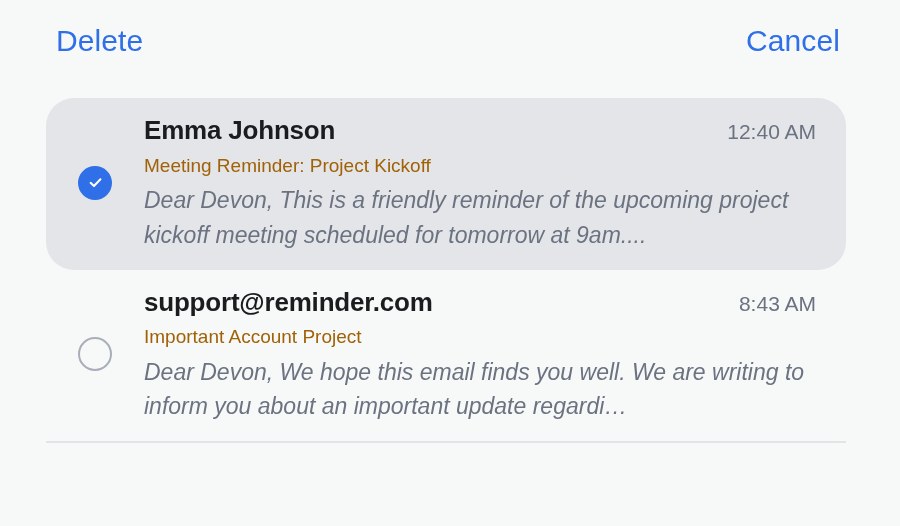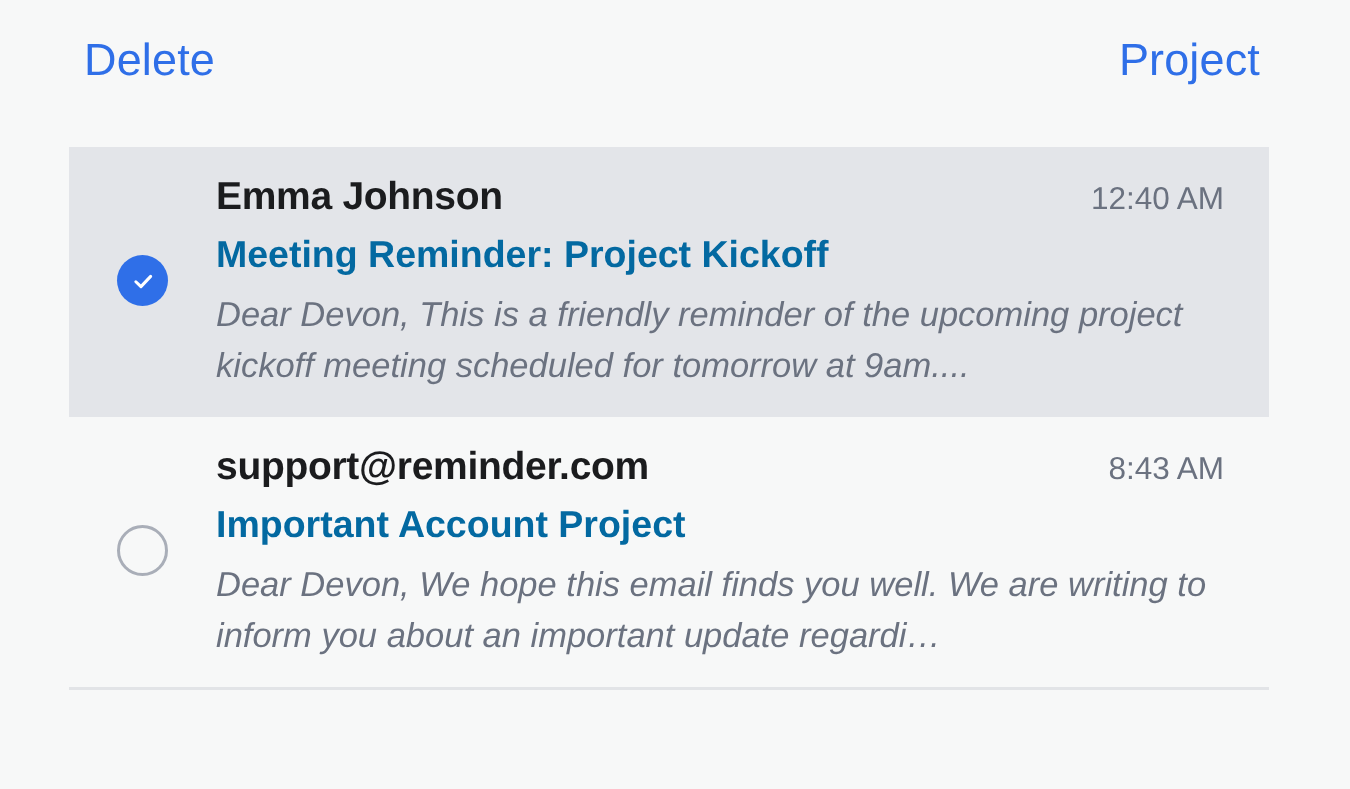--- a/index.html
+++ b/index.html
@@ -63,20 +63,21 @@
     box-sizing: border-box;
     width: 800px;
     margin: 0 0 0 46px;
     display: flex;
     align-items: center;
     padding: 16px 0 18px 0;
     background: transparent;
   }
   .message-row.selected {
     background: #e3e5e9;
+    border-radius: 28px;
   }
 
   
   .check-col {
     flex: 0 0 auto;
     width: 98px;
     display: flex;
     align-items: center;
     justify-content: center;
     align-self: center;
@@ -130,23 +131,23 @@
   .timestamp {
     font-size: 21px;
     font-weight: 400;
     color: #6b7280;
     line-height: 1.25;
     white-space: nowrap;
     flex: 0 0 auto;
     padding-right: 28px;
   }
   .subject {
-    font-size: 25px;
-    font-weight: 700;
-    color: #0369a1;
+    font-size: 19px;
+    font-weight: 400;
+    color: #a16207;
     line-height: 1.42;
     margin-top: 6px;
     white-space: nowrap;
     overflow: hidden;
     text-overflow: ellipsis;
   }
   .preview {
     font-size: 23px;
     font-weight: 400;
     color: #6b7280;
@@ -163,21 +164,21 @@
     margin: 0 0 0 46px;
   }
 </style>
 </head>
 <body>
 
 <div id="app">
 
   <div class="toolbar">
     <button class="toolbar-btn">Delete</button>
-    <button class="toolbar-btn">Project</button>
+    <button class="toolbar-btn">Cancel</button>
   </div>
 
   <div class="message-list">
 
     <div class="message-row selected">
       <div class="check-col">
         <span class="checkbox checked">
           <svg class="tick" viewBox="0 0 20 20" aria-hidden="true">
             <path d="M4.2 10.4 L8.2 14.2 L15.8 6.2" fill="none" stroke="#ffffff" stroke-width="2.4" stroke-linecap="round" stroke-linejoin="round"></path>
           </svg>

